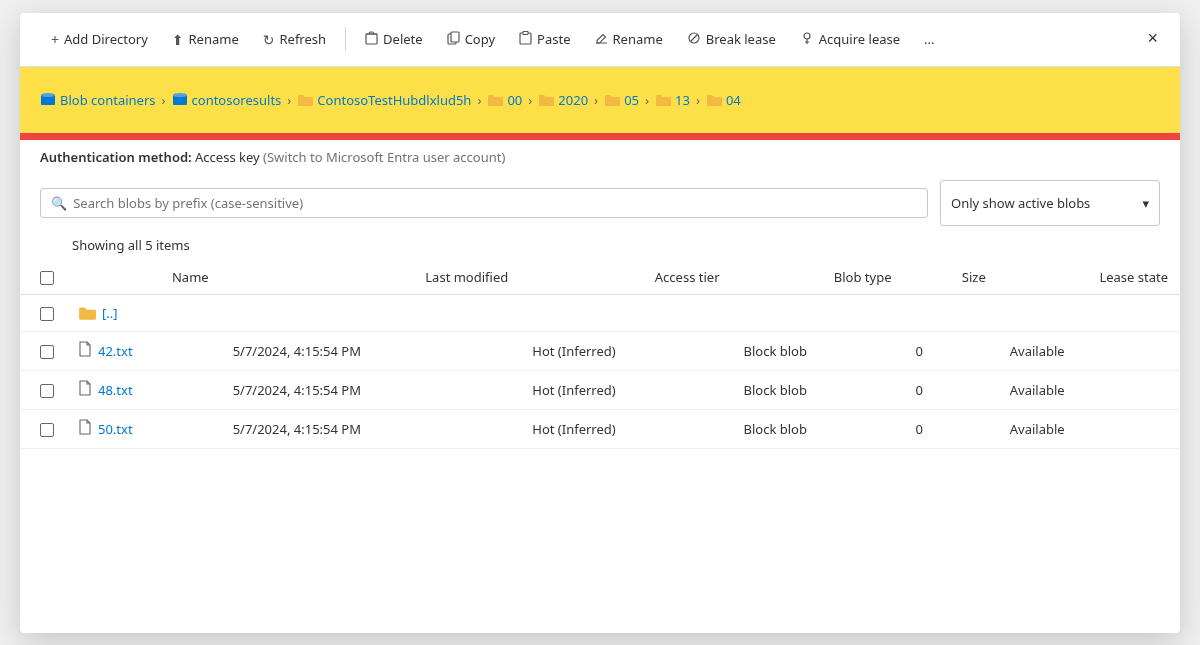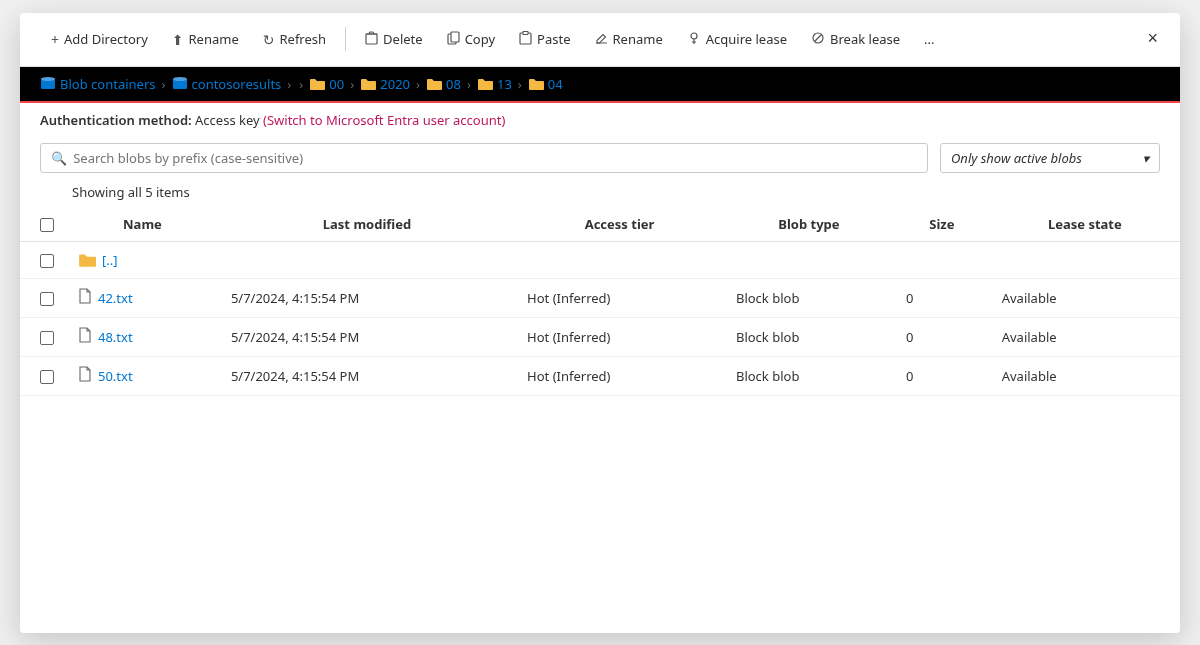--- a/index.html
+++ b/index.html
@@ -63,43 +63,43 @@
       width: 1px;
       height: 24px;
       background: #d0d0d0;
       margin: 0 6px;
     }
 
     
     .breadcrumb-bar {
       display: flex;
       align-items: center;
-      padding: 8px 20px;
+      padding: 24px 20px;
       gap: 4px;
-      background: #000000;
-      border-bottom: 2px solid #ef4444;
+      background: #fde047;
+      border-bottom: 7px solid #ef4444;
       font-size: 13px;
     }
     .breadcrumb-item {
       display: flex;
       align-items: center;
       gap: 4px;
       color: #0078d4;
       cursor: pointer;
     }
     .breadcrumb-separator { color: #666; margin: 0 2px; }
 
     
     .auth-bar {
       padding: 8px 20px;
       font-size: 13px;
       color: #333;
     }
     .auth-bar strong { font-weight: 600; text-align: right; }
-    .auth-link { color: #be185d; cursor: pointer; text-decoration: none; }
+    .auth-link { color: #737373; cursor: pointer; text-decoration: none; }
 
     
     .search-filter-row {
       display: flex;
       align-items: center;
       padding: 6px 20px;
       gap: 12px;
     }
     .search-box {
       flex: 1;
@@ -118,29 +118,28 @@
       width: 100%;
       font-family: inherit;
       color: #4c1d95;
     }
     .search-icon { color: #666; font-size: 13px; }
     .filter-dropdown {
       display: flex;
       align-items: center;
       border: 1px solid #c8c8c8;
       border-radius: 3px;
-      padding: 5px 10px;
+      padding: 13px 10px;
       gap: 8px;
       background: #fff;
       cursor: pointer;
       min-width: 220px;
       justify-content: space-between;
       font-size: 13px;
       color: #333;
-      font-style: italic;
     }
 
     
     .item-count {
       padding: 4px 20px 6px;
       font-size: 13px;
       color: #333;
       margin-left: 32px;
     }
 
@@ -148,22 +147,22 @@
     .blob-table {
       width: 100%;
       border-collapse: collapse;
       font-size: 13px;
     }
     .blob-table thead tr {
       border-bottom: 1px solid #e0e0e0;
     }
     .blob-table thead th {
       padding: 8px 12px 8px 12px;
-      text-align: center;
-      font-weight: 700;
+      text-align: right;
+      font-weight: 400;
       color: #333;
       background: #fff;
       white-space: nowrap;
     }
     .blob-table thead th:first-child { width: 36px; padding-left: 20px; }
     .blob-table tbody tr {
       border-bottom: 1px solid #f0f0f0;
     }
     .blob-table tbody td {
       padding: 9px 12px;
@@ -245,34 +244,34 @@
         <svg width="13" height="14" viewBox="0 0 13 14" fill="none">
             <line x1="1" y1="12" x2="12" y2="12" stroke="#555" stroke-width="1.2"></line>
             <path d="M2 9.5L8 3.5L10.5 6L4.5 12H2V9.5Z" stroke="#555" stroke-width="1.1" fill="none"></path>
           </svg>
       </span>
       <span>Rename</span>
     </button>
     <button class="toolbar-btn">
       <span class="icon">
         <svg width="14" height="14" viewBox="0 0 14 14" fill="none">
+            <path d="M2 7c0-2.76 2.24-5 5-5s5 2.24 5 5-2.24 5-5 5-5-2.24-5-5z" stroke="#555" stroke-width="1.2" fill="none"></path>
+            <line x1="4" y1="10" x2="10" y2="4" stroke="#555" stroke-width="1.2"></line>
+          </svg>
+      </span>
+      <span>Break lease</span>
+    </button>
+    <button class="toolbar-btn">
+      <span class="icon">
+        <svg width="14" height="14" viewBox="0 0 14 14" fill="none">
             <circle cx="7" cy="5" r="3" stroke="#555" stroke-width="1.2"></circle>
             <path d="M7 8v5M5 11h4" stroke="#555" stroke-width="1.2"></path>
           </svg>
       </span>
       <span>Acquire lease</span>
-    </button>
-    <button class="toolbar-btn">
-      <span class="icon">
-        <svg width="14" height="14" viewBox="0 0 14 14" fill="none">
-            <path d="M2 7c0-2.76 2.24-5 5-5s5 2.24 5 5-2.24 5-5 5-5-2.24-5-5z" stroke="#555" stroke-width="1.2" fill="none"></path>
-            <line x1="4" y1="10" x2="10" y2="4" stroke="#555" stroke-width="1.2"></line>
-          </svg>
-      </span>
-      <span>Break lease</span>
     </button>
     <button class="toolbar-btn">
       <span>...</span>
     </button>
   </div>
 
   <div class="breadcrumb-bar">
 
     <span class="breadcrumb-item">
       <svg width="16" height="16" viewBox="0 0 16 16" fill="none">
@@ -283,40 +282,46 @@
     </span>
     <span class="breadcrumb-separator">›</span>
     <span class="breadcrumb-item">
       <svg width="16" height="16" viewBox="0 0 16 16" fill="none">
         <rect x="1" y="3" width="14" height="10" rx="1" fill="#0078d4"></rect>
         <ellipse cx="8" cy="3" rx="7" ry="2" fill="#50a0e0"></ellipse>
       </svg>
       <span>contosoresults</span>
     </span>
     <span class="breadcrumb-separator">›</span>
+    <span class="breadcrumb-item">
+      <svg width="16" height="14" viewBox="0 0 16 14" fill="none">
+          <path d="M1 3a1 1 0 011-1h4l2 2h7a1 1 0 011 1v7a1 1 0 01-1 1H2a1 1 0 01-1-1V3z" fill="#f4b942"></path>
+        </svg>
+      <span>ContosoTestHubdlxlud5h</span>
+    </span>
     <span class="breadcrumb-separator">›</span>
     <span class="breadcrumb-item">
       <svg width="16" height="14" viewBox="0 0 16 14" fill="none">
           <path d="M1 3a1 1 0 011-1h4l2 2h7a1 1 0 011 1v7a1 1 0 01-1 1H2a1 1 0 01-1-1V3z" fill="#f4b942"></path>
         </svg>
       <span>00</span>
     </span>
     <span class="breadcrumb-separator">›</span>
     <span class="breadcrumb-item">
       <svg width="16" height="14" viewBox="0 0 16 14" fill="none">
           <path d="M1 3a1 1 0 011-1h4l2 2h7a1 1 0 011 1v7a1 1 0 01-1 1H2a1 1 0 01-1-1V3z" fill="#f4b942"></path>
         </svg>
       <span>2020</span>
     </span>
     <span class="breadcrumb-separator">›</span>
     <span class="breadcrumb-item">
       <svg width="16" height="14" viewBox="0 0 16 14" fill="none">
           <path d="M1 3a1 1 0 011-1h4l2 2h7a1 1 0 011 1v7a1 1 0 01-1 1H2a1 1 0 01-1-1V3z" fill="#f4b942"></path>
         </svg>
-      <span>08</span>
+      <span>05</span>
     </span>
     <span class="breadcrumb-separator">›</span>
     <span class="breadcrumb-item">
       <svg width="16" height="14" viewBox="0 0 16 14" fill="none">
           <path d="M1 3a1 1 0 011-1h4l2 2h7a1 1 0 011 1v7a1 1 0 01-1 1H2a1 1 0 01-1-1V3z" fill="#f4b942"></path>
         </svg>
       <span>13</span>
     </span>
     <span class="breadcrumb-separator">›</span>
     <span class="breadcrumb-item">

